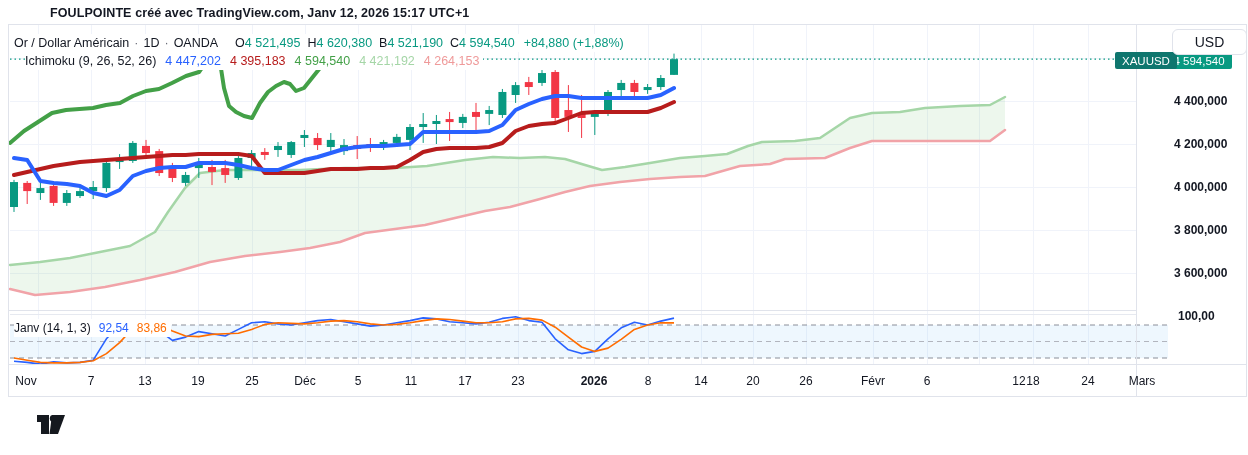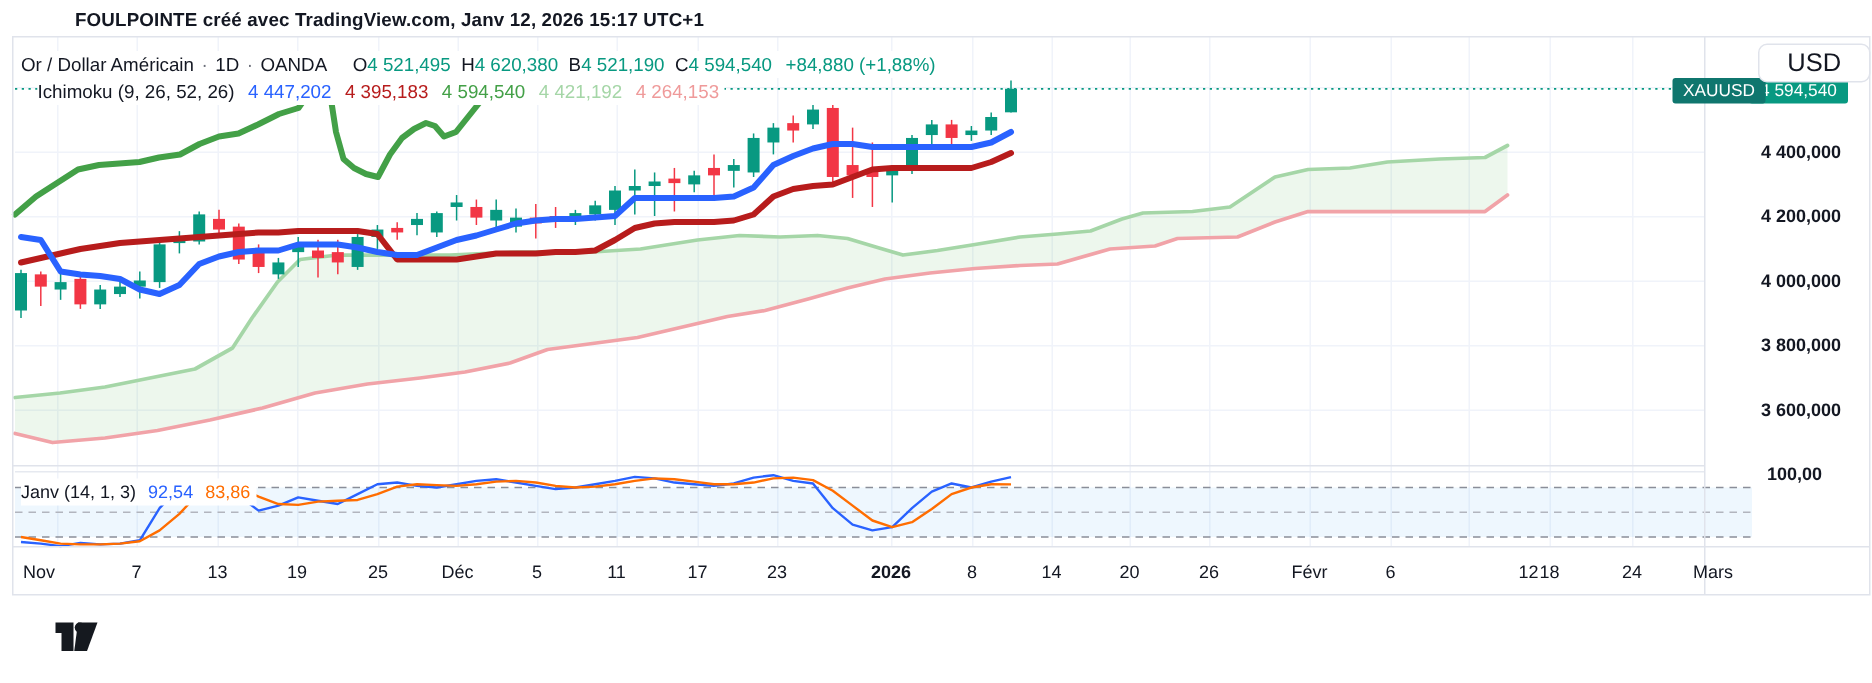--- a/index.html
+++ b/index.html
@@ -19,21 +19,21 @@
   .val-up{color:#089981;}
   .ich-val{margin-left:9px;}
   .c-tenkan{color:#2962ff;}
   .c-kijun{color:#b71c1c;}
   .c-chikou{color:#43a047;}
   .c-lead1{color:#a5d6a7;}
   .c-lead2{color:#ef9a9a;}
   .c-stk{color:#2962ff;margin-left:8px;}
   .c-std{color:#ff6d00;margin-left:8px;}
   .usd-btn{left:1172px;top:29px;width:75px;height:26px;background:#fff;border:1px solid #e0e3eb;
-    border-radius:6px;color:#131722;font-size:17px;display:flex;align-items:center;justify-content:center;z-index:5;}
+    border-radius:6px;color:#131722;font-size:14px;display:flex;align-items:center;justify-content:center;z-index:5;}
   .sym-badge{left:1115px;top:52px;height:17px;padding:0 7px;background:#0f766e;color:#fff;font-size:11.5px;
     border-radius:2px;display:flex;align-items:center;z-index:3;}
   .price-tag{left:1166px;top:52px;width:66px;height:17px;background:#089981;color:#fff;font-size:11.5px;
     border-radius:2px;display:flex;align-items:center;justify-content:center;z-index:2;}
   .axis-label{position:absolute;left:1174px;font-size:12px;color:#131722;white-space:nowrap;font-weight:bold;}
   .time-label{position:absolute;top:374px;font-size:12px;color:#131722;transform:translateX(-50%);white-space:nowrap;}
   .logo-row{left:36px;top:410px;display:flex;align-items:center;gap:10px;}
   .logo-text{font-size:22px;font-weight:bold;color:#15191f;letter-spacing:-.3px;}
 </style>
 </head>

